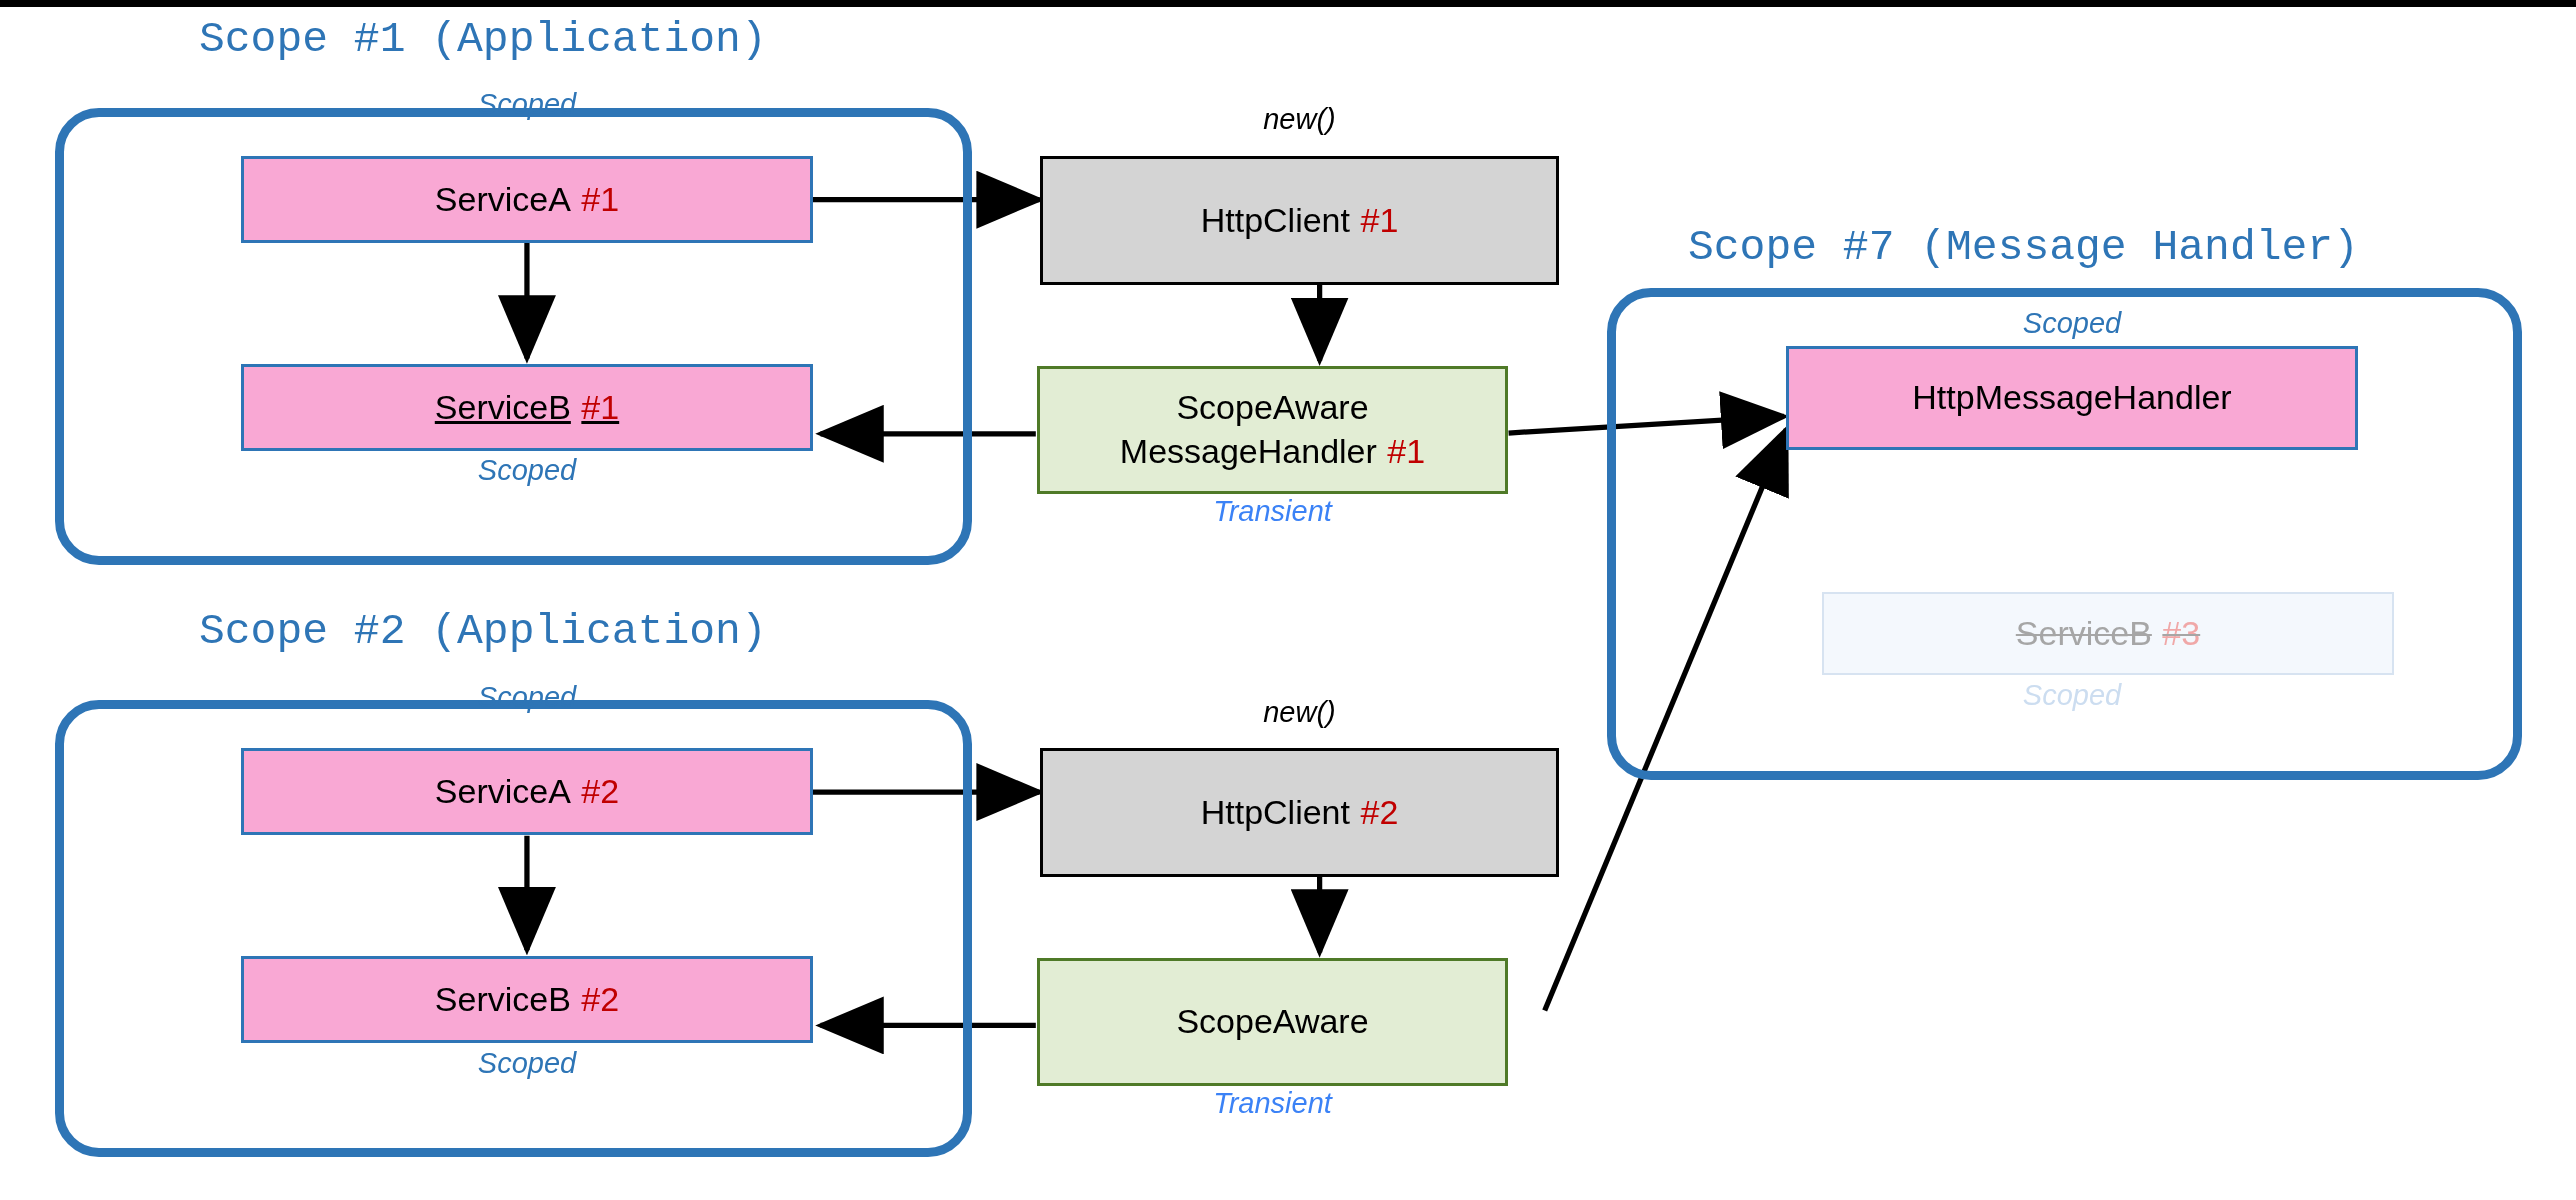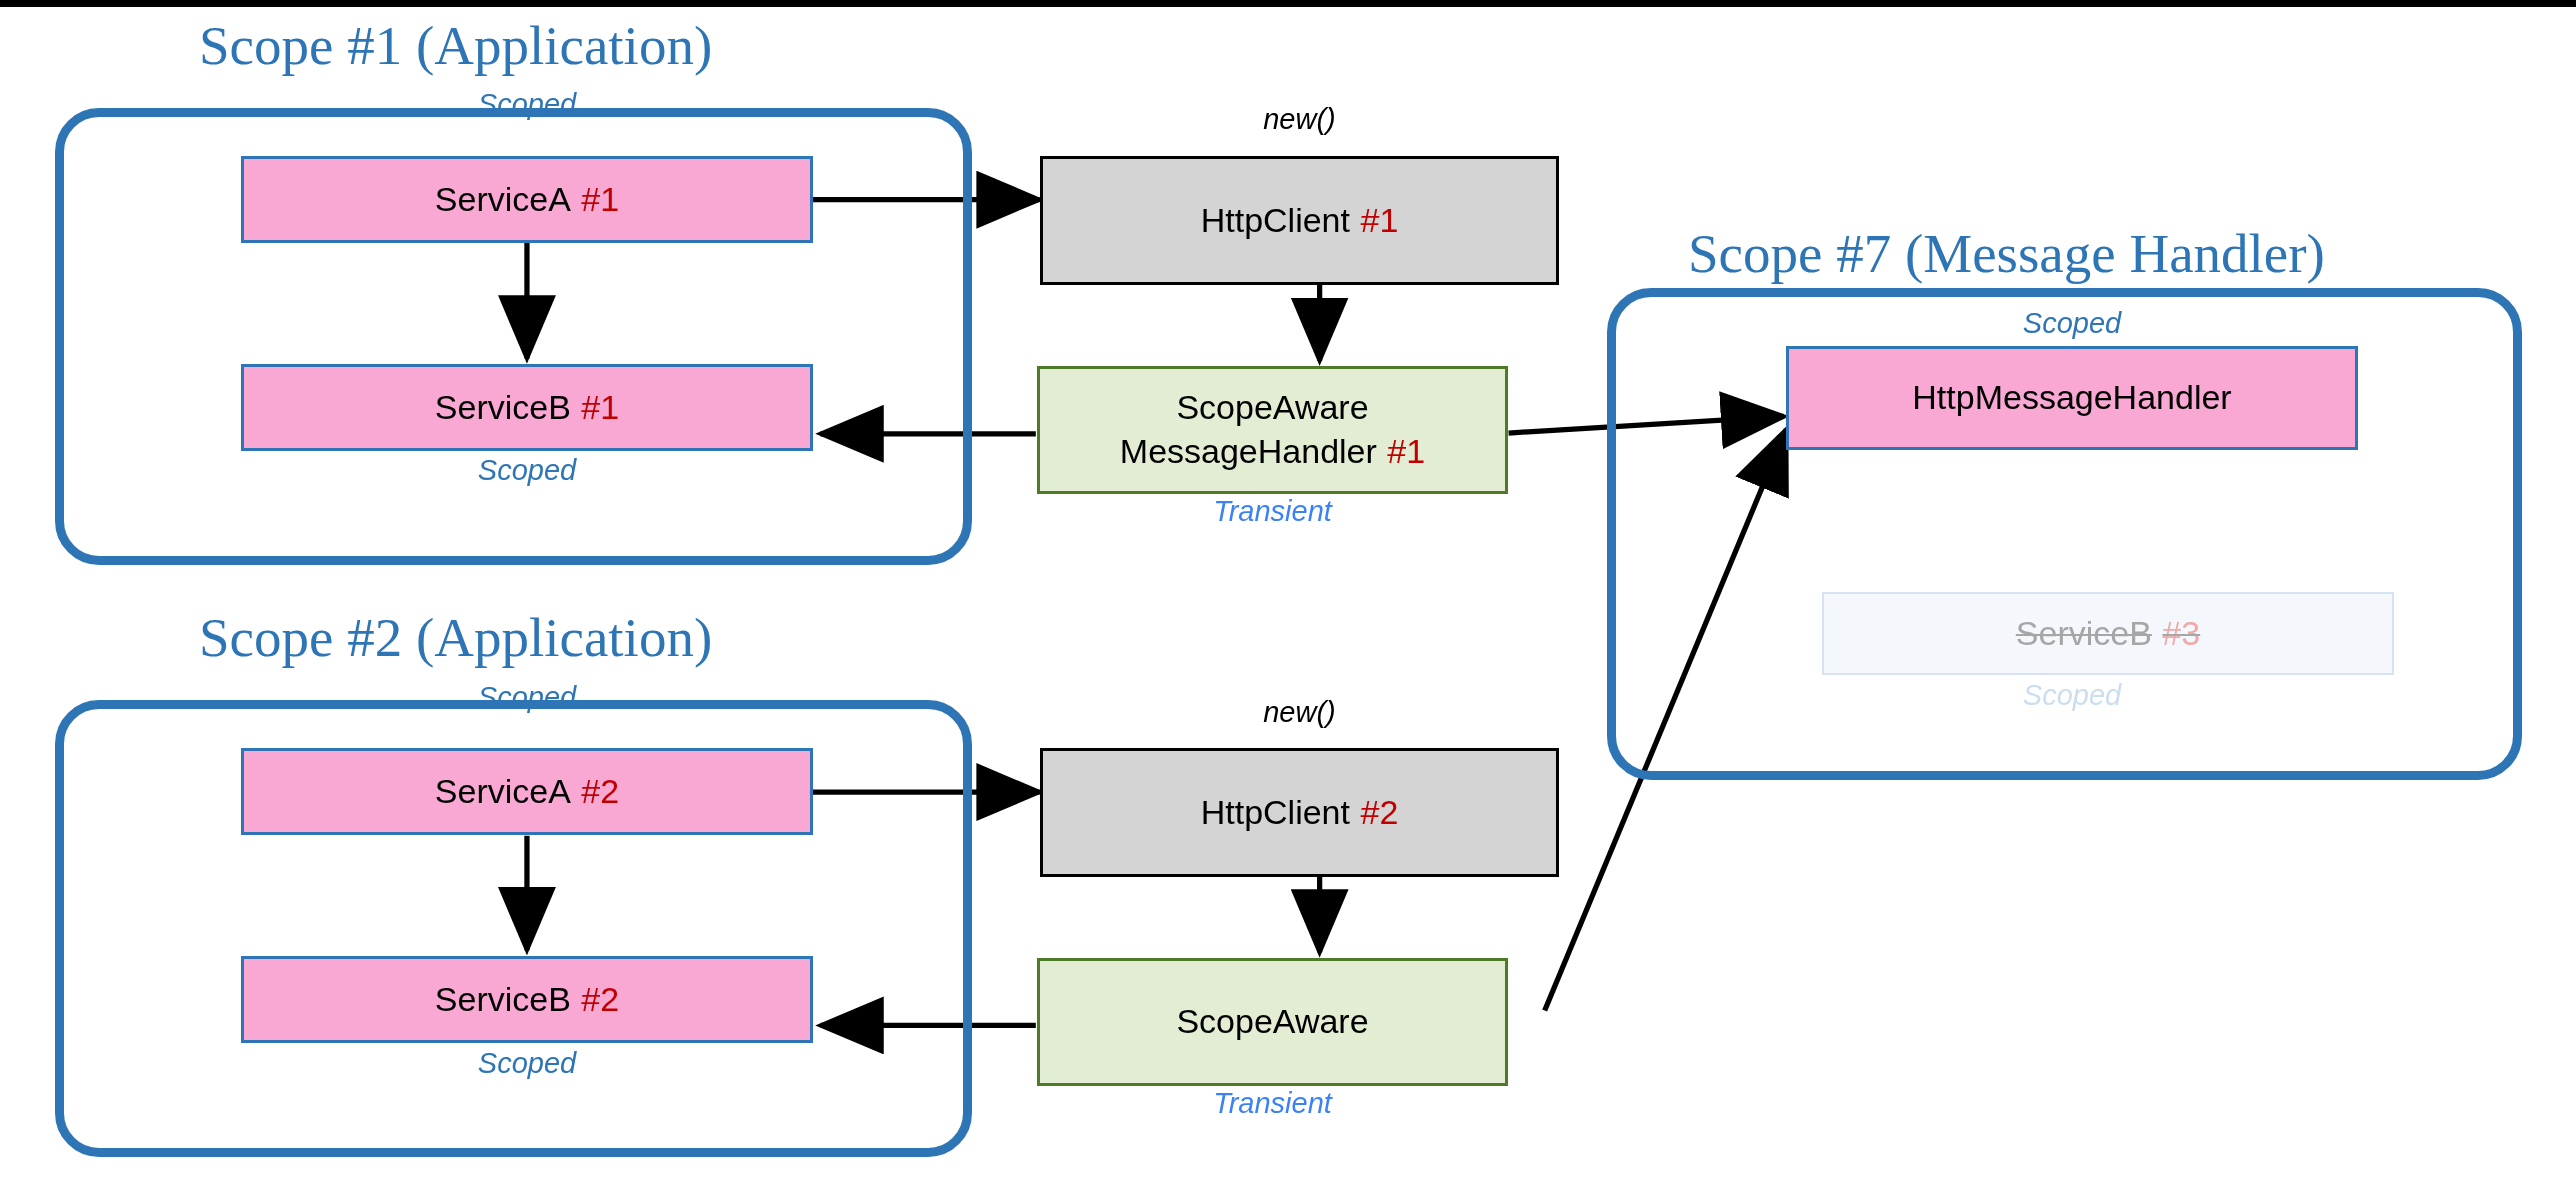--- a/index.html
+++ b/index.html
@@ -26,24 +26,24 @@
     position: absolute;
     border: 9.8px solid #2E75B6;
     border-radius: 44px;
     box-sizing: border-box;
     background: transparent;
   }
   
   .scope-title {
     position: absolute;
     color: #2E75B6;
-    font-size: 55px;
+    font-size: 43px;
     line-height: 1.0;
     white-space: nowrap;
-    font-family: Liberation Serif, serif;
+    font-family: Liberation Mono, monospace;
   }
   
   .lifetime {
     position: absolute;
     font-style: italic;
     font-size: 29px;
     line-height: 1.0;
     white-space: nowrap;
     text-align: center;
     font-family: "Liberation Sans", sans-serif;
@@ -133,21 +133,21 @@
   </svg>
 
   <div class="scope-title" style="left:199px; top:18px;">Scope #1 (Application)</div>
   <div class="scope" style="left:55px; top:108px; width:917px; height:457px;"></div>
 
   <div class="lifetime lt-blue" style="left:241px; top:90px; width:572px;">Scoped</div>
   <div class="node node-blue" style="left:241px; top:156px; width:572px; height:87px;">
     <div><span>ServiceA</span><span class="num-red" style="margin-left:10.5px;">#1</span></div>
   </div>
 
-  <div class="node node-blue" style="left:241px; top:364px; width:572px; height:87px;">
+  <div class="node node-blue" style="left:241px; top:364px; width:572px; height:87px;text-decoration:underline;">
     <div><span>ServiceB</span><span class="num-red" style="margin-left:10.5px;">#1</span></div>
   </div>
   <div class="lifetime lt-blue" style="left:241px; top:456px; width:572px;">Scoped</div>
 
   <div class="lifetime lt-black" style="left:1040px; top:105px; width:519px;">new()</div>
   <div class="node node-gray" style="left:1040px; top:156px; width:519px; height:129px;">
     <div><span>HttpClient</span><span class="num-red" style="margin-left:10.5px;">#1</span></div>
   </div>
 
   <div class="node node-green" style="left:1037px; top:366px; width:471px; height:128px;">

